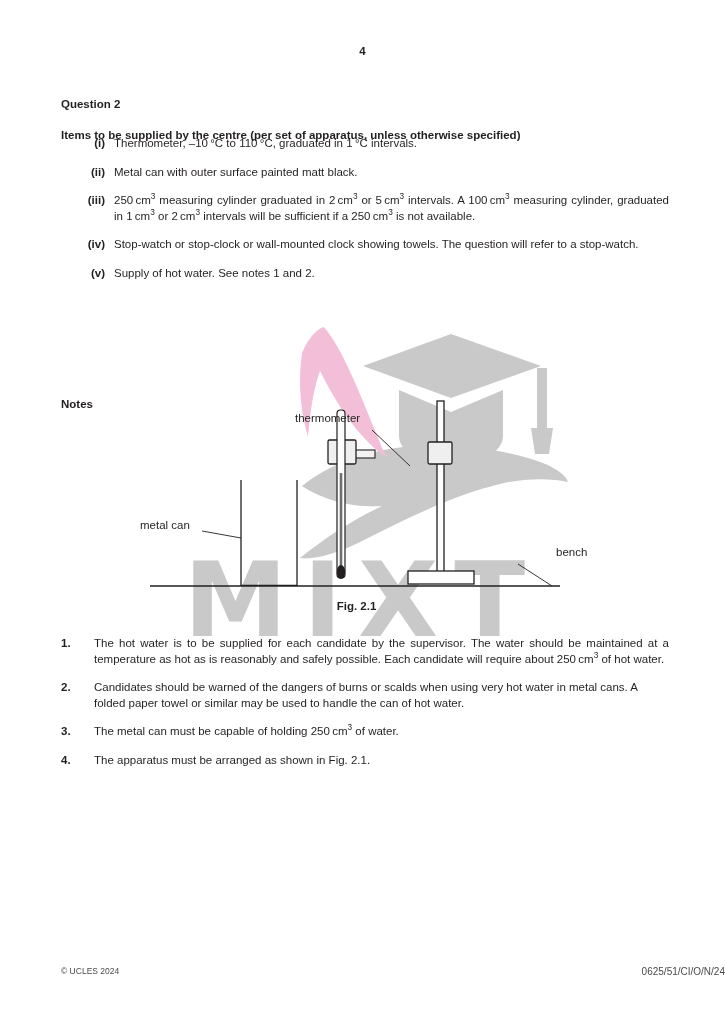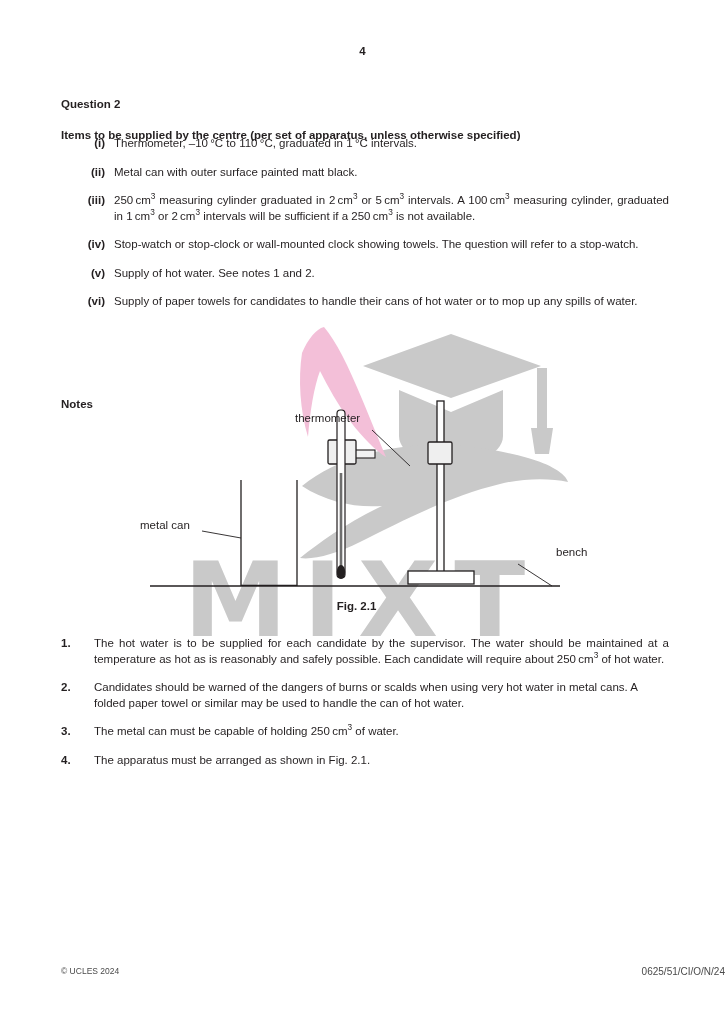--- a/index.html
+++ b/index.html
@@ -239,24 +239,20 @@
         <div class="roman-body">250 cm<sup>3</sup> measuring cylinder graduated in 2 cm<sup>3</sup> or 5 cm<sup>3</sup> intervals. A 100 cm<sup>3</sup> measuring cylinder, graduated in 1 cm<sup>3</sup> or 2 cm<sup>3</sup> intervals will be sufficient if a 250 cm<sup>3</sup> is not available.</div>
       </div>
       <div class="roman-item">
         <div class="roman-marker">(iv)</div>
         <div class="roman-body nojust">Stop-watch or stop-clock or wall-mounted clock showing towels. The question will refer to a stop-watch.</div>
       </div>
       <div class="roman-item">
         <div class="roman-marker">(v)</div>
         <div class="roman-body nojust">Supply of hot water. See notes 1 and 2.</div>
       </div>
-      <div class="roman-item">
-        <div class="roman-marker">(vi)</div>
-        <div class="roman-body nojust">Supply of paper towels for candidates to handle their cans of hot water or to mop up any spills of water.</div>
-      </div>
     </div>
 
     <div class="heading" id="h-notes">Notes</div>
 
     <svg class="figure" viewBox="0 0 450 225">
       <g fill="none" stroke="#231f20" stroke-width="1.3">
 
         <line x1="10" y1="188" x2="420" y2="188"></line>
 
         <line x1="101" y1="82" x2="101" y2="188"></line>

